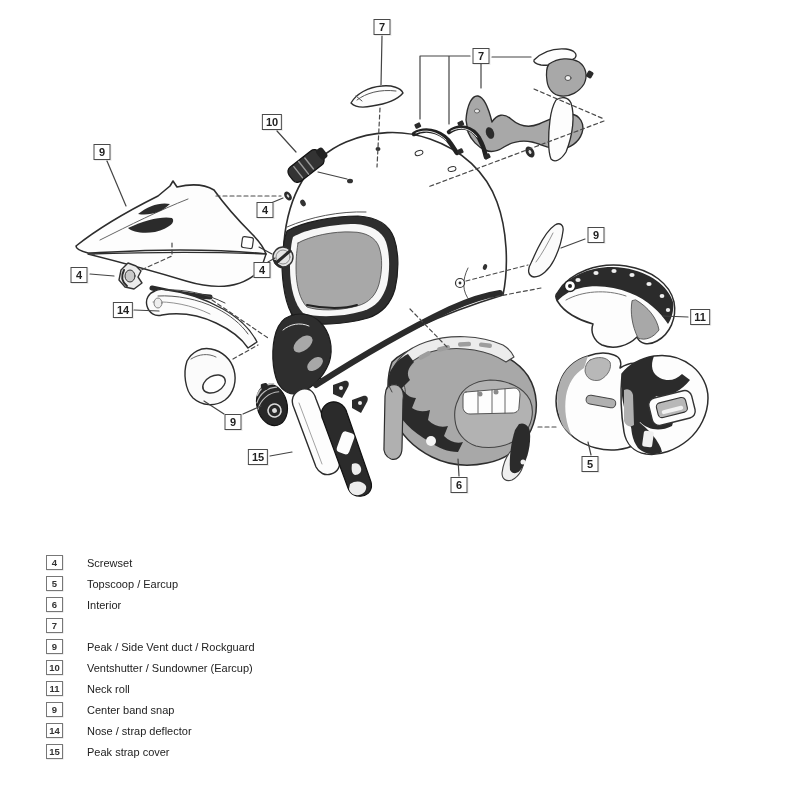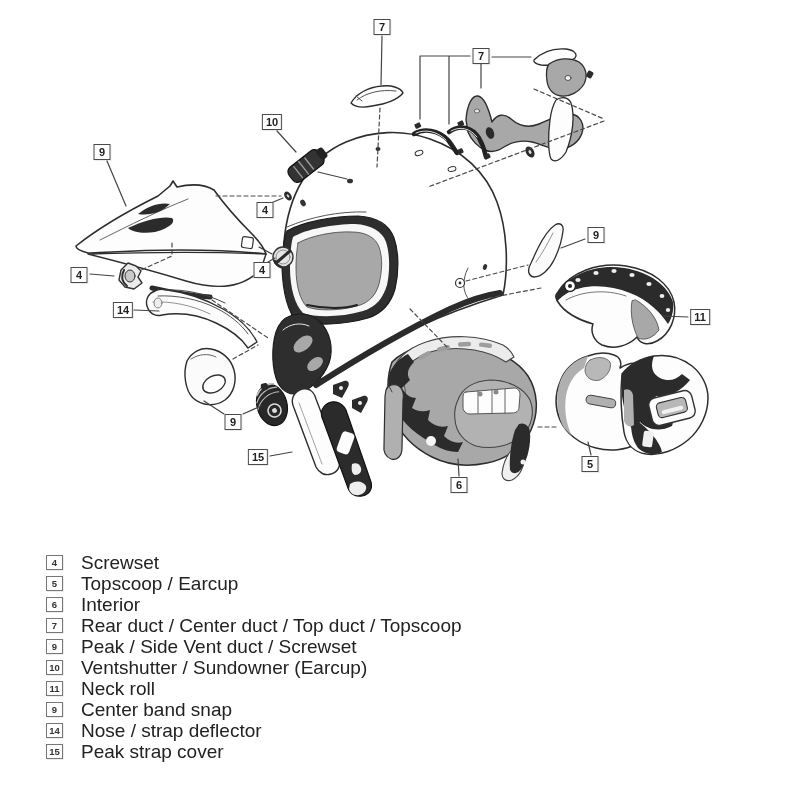--- a/index.html
+++ b/index.html
@@ -19,21 +19,21 @@
   }
   .legend{position:absolute;left:46px;top:552px;}
   .legend-row{display:flex;align-items:center;height:21px;}
   .lnum{
     width:15px;height:13px;border:1.2px solid #777;background:#fff;
     display:flex;align-items:center;justify-content:center;
     font-size:9.5px;font-weight:bold;color:#333;
     box-shadow:0.5px 0.5px 0 rgba(0,0,0,0.15);
     flex:0 0 auto;
   }
-  .ltext{margin-left:18px;font-size:19px;color:#222;white-space:nowrap;}
+  .ltext{margin-left:24px;font-size:11px;color:#222;white-space:nowrap;}
 </style>
 </head>
 <body>
 
 <div class="stage">
 
 <svg width="800" height="545" viewBox="0 0 800 545" fill="none" stroke-linecap="round" stroke-linejoin="round">
 
   <g>
     <path d="M284 242 C288 196 308 158 346 142 C372 131 402 129 430 139 C462 150 486 172 497 202
@@ -350,26 +350,25 @@
     <span class="ltext">Topscoop / Earcup</span>
   </div>
 
   <div class="legend-row">
     <span class="lnum">6</span>
     <span class="ltext">Interior</span>
   </div>
 
   <div class="legend-row">
     <span class="lnum">7</span>
-    <span class="ltext">Rear duct / Center duct / Top duct / Topscoop</span>
   </div>
 
   <div class="legend-row">
     <span class="lnum">9</span>
-    <span class="ltext">Peak / Side Vent duct / Screwset</span>
+    <span class="ltext">Peak / Side Vent duct / Rockguard</span>
   </div>
 
   <div class="legend-row">
     <span class="lnum">10</span>
     <span class="ltext">Ventshutter / Sundowner (Earcup)</span>
   </div>
 
   <div class="legend-row">
     <span class="lnum">11</span>
     <span class="ltext">Neck roll</span>

